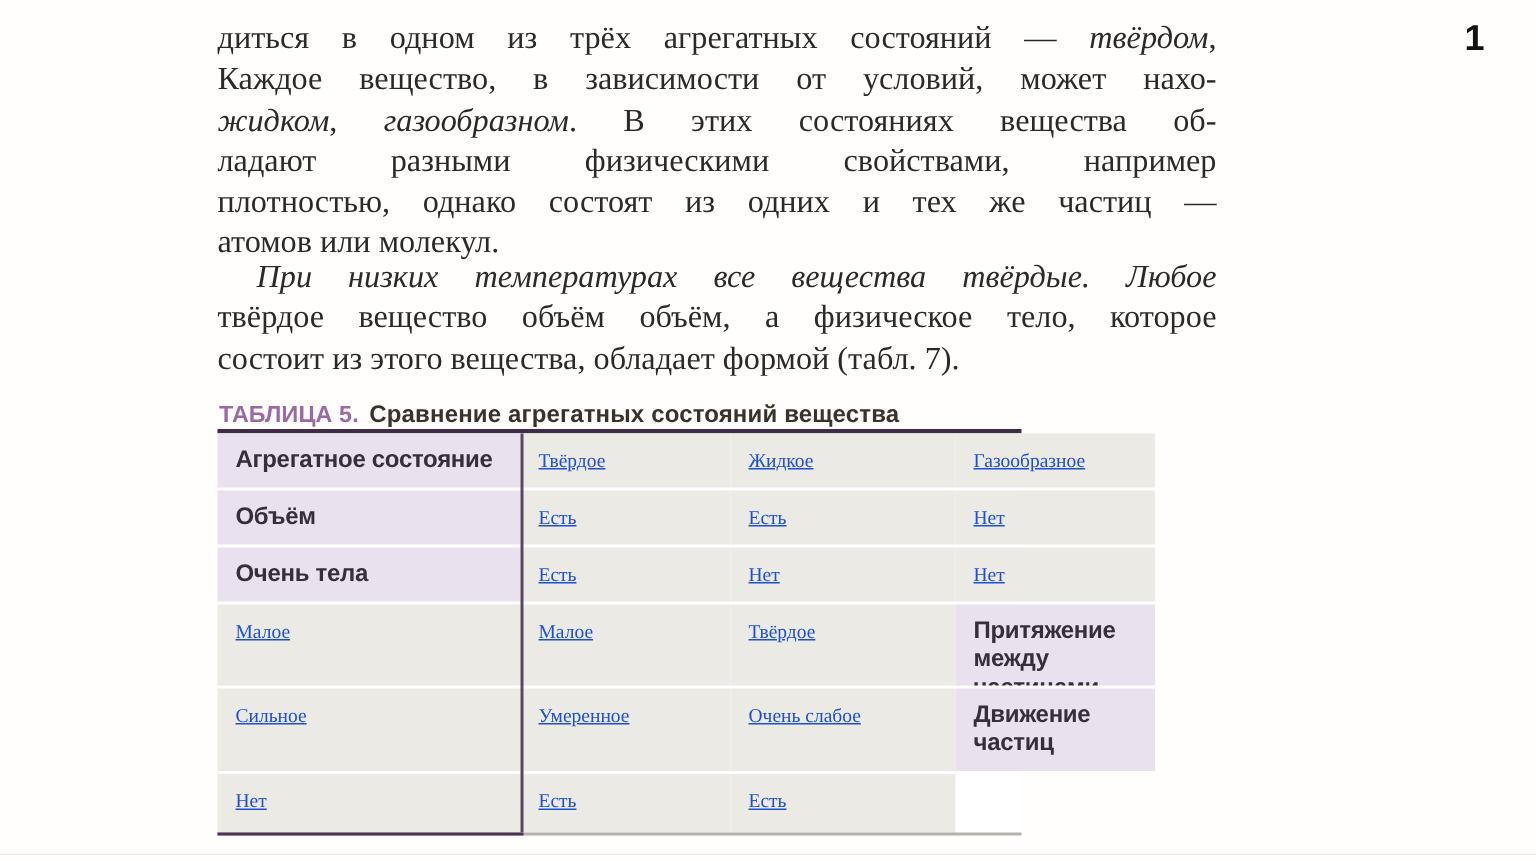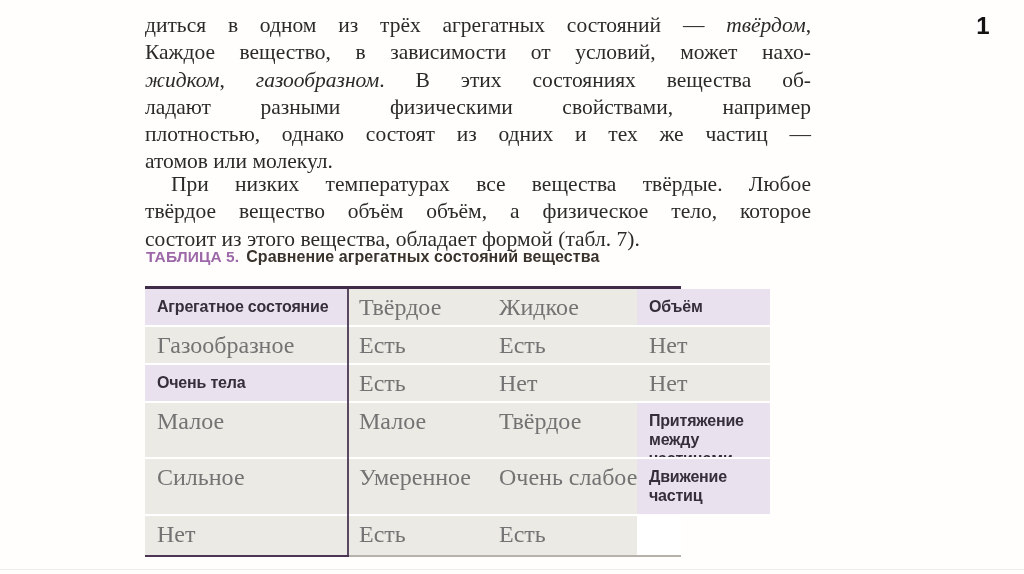--- a/index.html
+++ b/index.html
@@ -24,26 +24,26 @@
     font-family:"Liberation Sans","DejaVu Sans",sans-serif;
     font-weight:700;font-size:24px;color:#121212;
   }
 
   
   .para{position:absolute;left:145px;width:666px;font-size:21.5px;line-height:27.3px;}
   .para-1{top:12px;}
   .para-2{top:171px;}
   .jline{text-align:justify;text-align-last:justify;white-space:normal;}
   .jline.jlast{text-align-last:left;}
-  .jline.indent{text-indent:26px;}
+  .jline.indent{text-indent:26px;font-style:italic;}
   .it{font-style:italic;}
 
   
   .caption{
-    position:absolute;left:146px;top:248px;width:666px;
+    position:absolute;left:146px;top:268px;width:666px;
     font-family:"Liberation Sans","DejaVu Sans",sans-serif;
     font-weight:700;font-size:15.5px;letter-spacing:.1px;
   }
   .cap-label{color:var(--caption-purple);margin-right:7px;}
   .cap-title{color:#3a332c;font-size:16px;}
 
   
   .table-wrap{
     position:absolute;left:145px;top:286px;width:536px;
     border-top:3px solid var(--table-border-dark);
@@ -60,22 +60,22 @@
   .cl{
     background:var(--label-col-bg);
     font-family:"Liberation Sans","DejaVu Sans",sans-serif;
     font-weight:700;font-size:16px;line-height:19px;letter-spacing:-.2px;
     color:var(--label-text);
     padding:8px 14px 0 12px;
   }
   .cv{
     background:var(--value-col-bg);
     font-family:"Liberation Serif","DejaVu Serif",serif;
-    font-size:24px;line-height:22px;color:#737373;
-    padding:7px 4px 0 12px;white-space:nowrap;
+    font-size:13px;line-height:22px;color:#1d4ed8;
+    padding:7px 4px 0 12px;white-space:nowrap;text-decoration:underline;
   }
   .vline{
     position:absolute;left:202px;top:0;bottom:0;width:2px;
     background:var(--table-border-dark);opacity:.85;
   }
   .bline{
     position:absolute;left:0;right:0;bottom:-2px;height:2px;
     background:var(--table-border-bottom);
   }
   .bline-dark{
@@ -108,22 +108,22 @@
 
   <div class="caption">
     <span class="cap-label">ТАБЛИЦА 5.</span><span class="cap-title">Сравнение агрегатных состояний вещества</span>
   </div>
 
   <div class="table-wrap">
     <div class="tgrid" id="tgrid">
         <div class="cell cl">Агрегатное состояние</div>
         <div class="cell cv">Твёрдое</div>
         <div class="cell cv">Жидкое</div>
+        <div class="cell cv">Газообразное</div>
         <div class="cell cl">Объём</div>
-        <div class="cell cv">Газообразное</div>
         <div class="cell cv">Есть</div>
         <div class="cell cv">Есть</div>
         <div class="cell cv">Нет</div>
         <div class="cell cl">Очень тела</div>
         <div class="cell cv">Есть</div>
         <div class="cell cv">Нет</div>
         <div class="cell cv">Нет</div>
         <div class="cell cv">Малое</div>
         <div class="cell cv">Малое</div>
         <div class="cell cv">Твёрдое</div>

